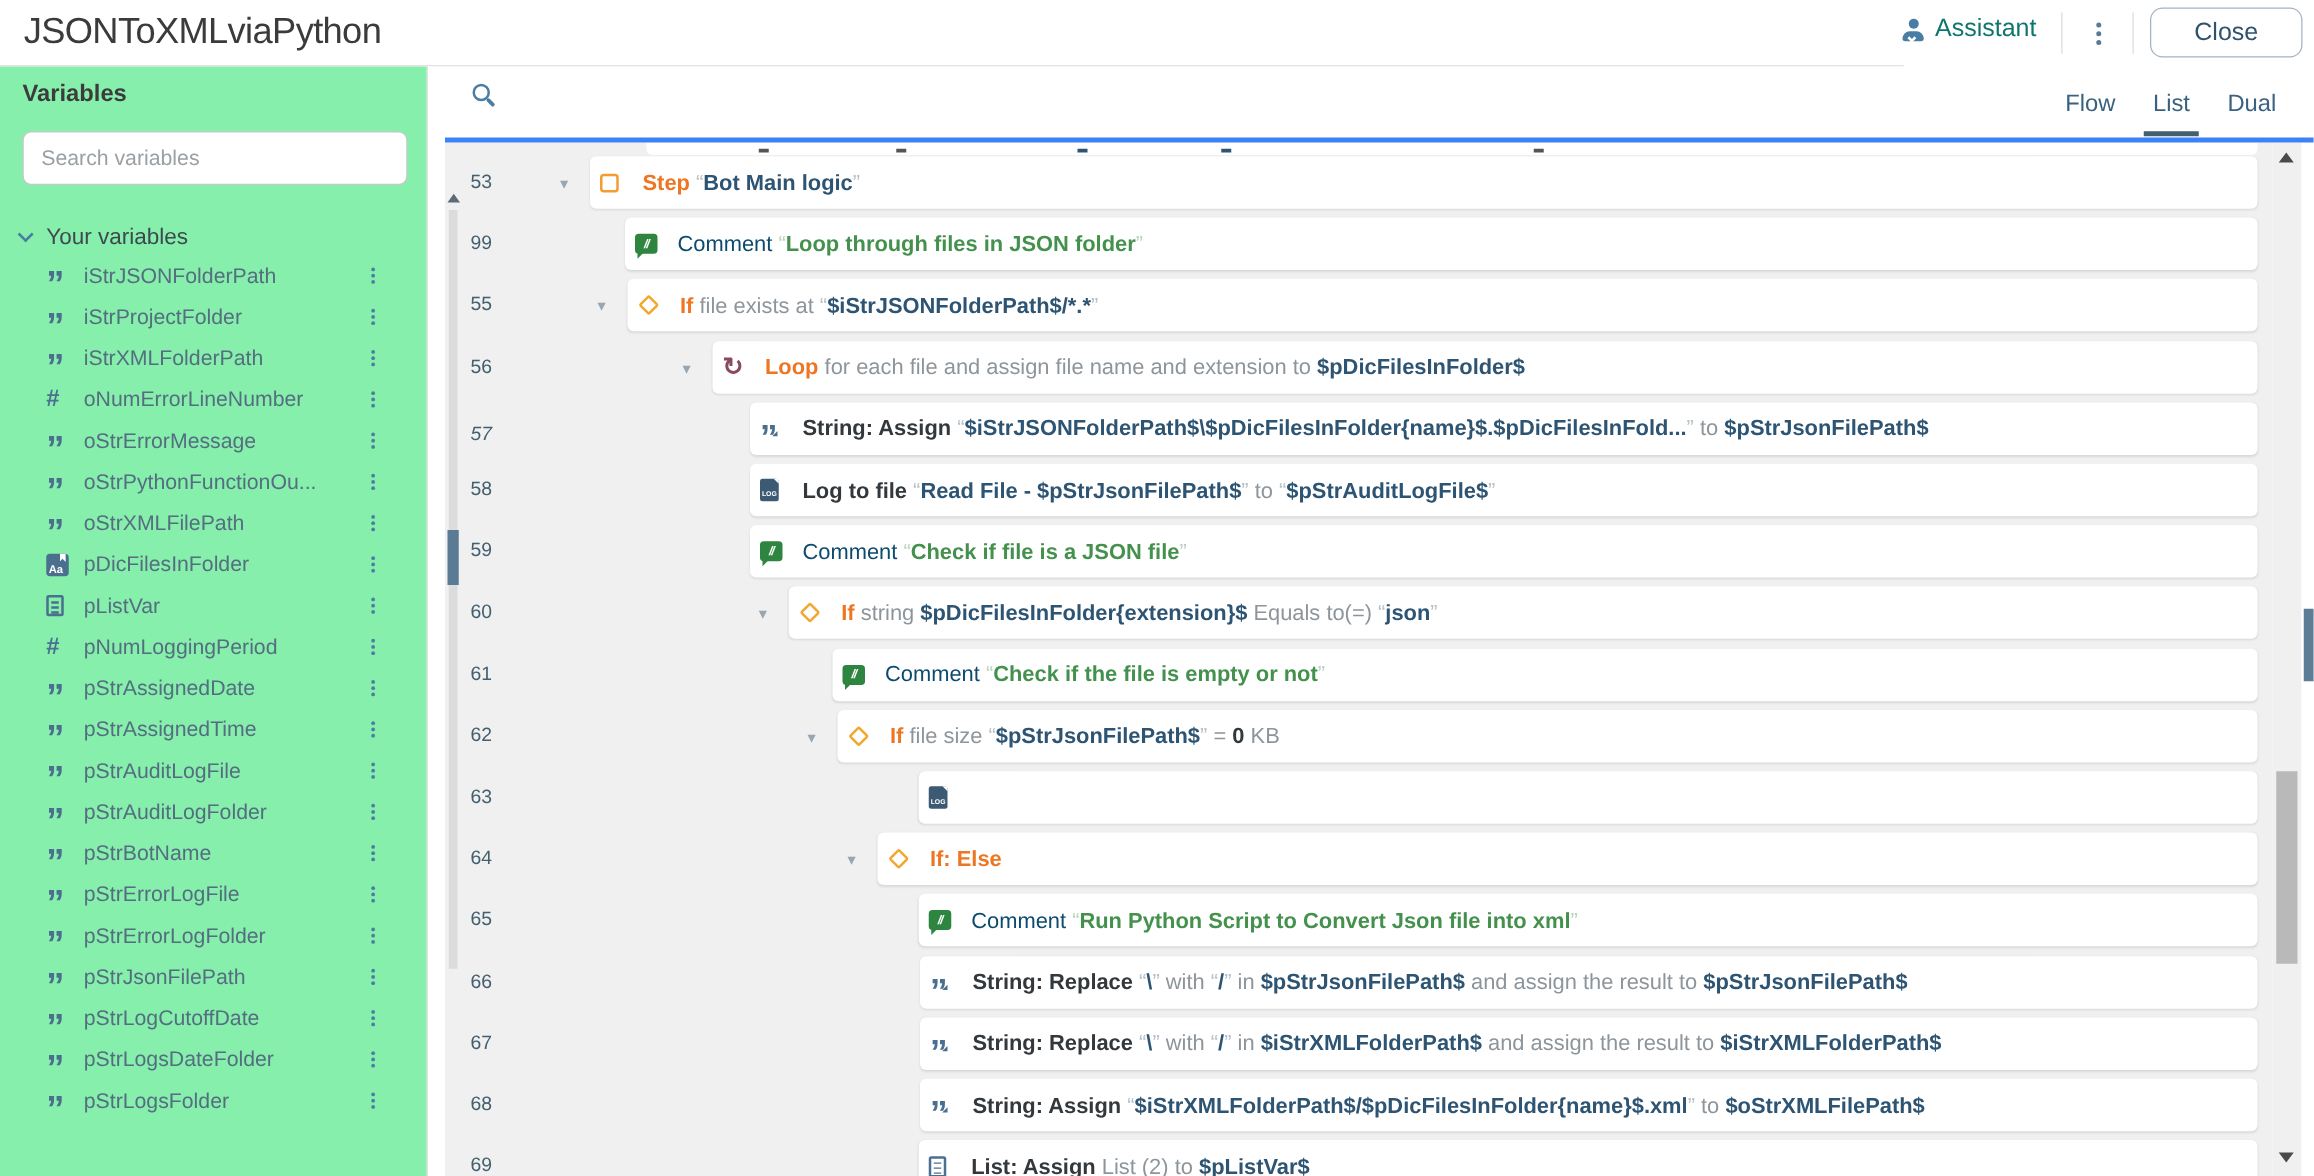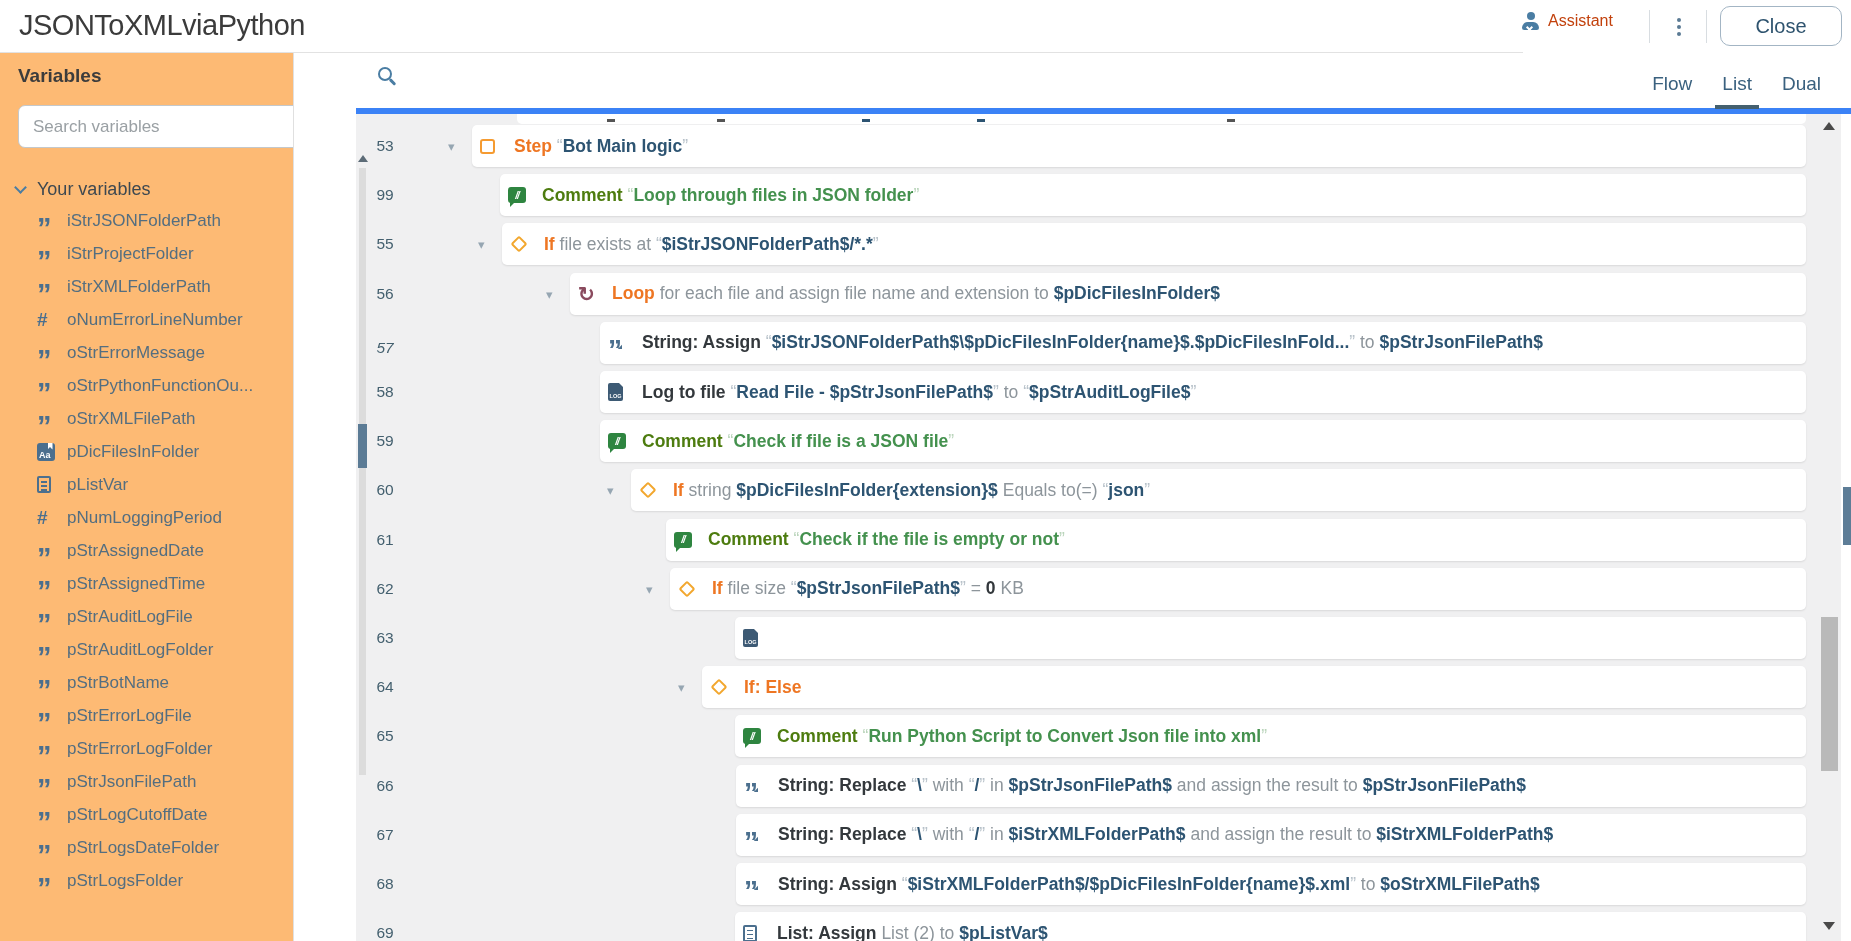--- a/index.html
+++ b/index.html
@@ -4,37 +4,37 @@
 <style>
   * { margin:0; padding:0; box-sizing:border-box; }
   html,body { width:1851px; height:941px; overflow:hidden; background:#fff;
     font-family:"Liberation Sans", sans-serif; position:relative; }
 
   
   .header { position:absolute; left:0; top:0; width:1523px; height:53px; background:#fff;
     border-bottom:1px solid #e2e2e2; z-index:30; }
   .app-title { position:absolute; left:19px; top:9px; font-size:29px; color:#3b3b3b; letter-spacing:-0.5px; }
   .assistant { position:absolute; left:1522px; top:12px; display:flex; align-items:center; gap:9px; cursor:pointer; }
-  .assistant-label { font-size:16px; color:#c2410c; }
+  .assistant-label { font-size:20px; color:#0f766e; }
   .assistant-icon { position:relative; width:17px; height:18px; }
   .assistant-icon .head { position:absolute; top:0; left:4.5px; width:8px; height:8px; border-radius:50%; background:#4a7da3; }
   .assistant-icon .body { position:absolute; bottom:0; left:0; width:17px; height:8px; border-radius:8px 8px 3px 3px; background:#4a7da3; }
   .assistant-icon .notch { position:absolute; bottom:0px; left:5px; width:5px; height:5px;
     border-left:2.2px solid #fff; border-bottom:2.2px solid #fff; transform:rotate(-45deg); }
   .hdr-divider { position:absolute; top:10px; width:1px; height:33px; background:#d8dde1; }
   .hdr-kebab { position:absolute; left:1669px; top:15px; width:20px; height:24px; display:flex;
     align-items:center; justify-content:center; cursor:pointer; }
   .hdr-kebab .dots { width:4px; height:4px; border-radius:50%; background:#5a7a94;
     box-shadow:0 -7px 0 #5a7a94, 0 7px 0 #5a7a94; }
   .close-btn { position:absolute; left:1720px; top:6px; width:122px; height:40px; background:#fff;
     border:1.6px solid #a3b5c4; border-radius:10px; font-size:20px; color:#2e536e;
     font-family:"Liberation Sans",sans-serif; cursor:pointer; }
 
   
-  .sidebar { position:absolute; left:0; top:53px; width:294px; height:888px; background:#fdba74;
+  .sidebar { position:absolute; left:0; top:53px; width:342px; height:888px; background:#86efac;
     border-right:1px solid #e0e0e0; overflow:hidden; z-index:10; }
   .sidebar-title { position:absolute; left:18px; top:12px; font-size:19px; font-weight:700; color:#3c3c3c; }
   .var-search { position:absolute; left:18px; top:52px; width:308px; height:43px; border:1.5px solid #c4c8cb;
     border-radius:7px; font-size:17px; color:#444; padding:0 14px; font-family:"Liberation Sans",sans-serif; }
   .var-search::placeholder { color:#9aa0a4; }
   .section-header { position:absolute; left:16px; top:126px; display:flex; align-items:center; gap:12px; cursor:pointer; }
   .section-chevron { width:9px; height:9px; border-left:2.2px solid #4a7da3; border-bottom:2.2px solid #4a7da3;
     transform:rotate(-45deg); margin-top:-4px; }
   .section-label { font-size:18px; color:#3d4850; }
   .var-list { position:absolute; left:0; top:151px; width:355px; }
@@ -62,40 +62,40 @@
     box-shadow:0 4px 0 #4b6f8e, 0 8px 0 #4b6f8e; }
 
   
   .gutter-scroll-arrow { position:absolute; left:358px; top:155px; width:0; height:0;
     border-left:5px solid transparent; border-right:5px solid transparent; border-bottom:7px solid #5c6b77; z-index:12; }
   .gutter-scroll-track { position:absolute; left:359px; top:168px; width:7px; height:607px; background:#dcdcdc; z-index:11; }
   .gutter-scroll-thumb { position:absolute; left:358px; top:424px; width:9px; height:44px; background:#5b7b95; z-index:12; }
 
   
   .toolbar { position:absolute; left:356px; top:53px; width:1495px; height:61px; background:#fff;
-    border-bottom:6px solid #3b82f6; z-index:20; }
+    border-bottom:4px solid #3b82f6; z-index:20; }
   .search-icon { position:absolute; left:22px; top:14px; width:14px; height:14px;
     border:2.6px solid #4a7da3; border-radius:50%; cursor:pointer; }
   .search-icon::after { content:""; position:absolute; width:2.8px; height:8px; background:#4a7da3;
     transform:rotate(-45deg); bottom:-7px; right:-4px; border-radius:2px; }
   .tabs { position:absolute; right:28px; top:0; height:61px; display:flex; align-items:center; gap:26px; }
   .tab { position:relative; font-size:19px; color:#3a617f; cursor:pointer; padding:0 2px; }
   .tab.active::after { content:""; position:absolute; left:-5px; right:-5px; bottom:-14px; height:3.5px; background:#44606f; }
 
   
   .list-area { position:absolute; left:356px; top:114px; width:1462px; height:827px; background:#f0f0f1; overflow:hidden; }
   .row-num { position:absolute; width:40px; text-align:center; font-size:15.5px; color:#44606f; }
   .row-chevron { position:absolute; font-size:13px; color:#96a6b2; cursor:pointer; line-height:1; }
   .row-card { position:absolute; height:42px; background:#fff; border-radius:5px;
     box-shadow:0 1px 2px rgba(0,0,0,0.10); display:flex; align-items:center; padding-left:8px; cursor:pointer; }
   .row-icon-cell { width:34px; flex:none; display:flex; align-items:center; justify-content:flex-start; }
   .row-text { white-space:nowrap; overflow:hidden; font-size:17.5px; }
   .row-text span { vertical-align:baseline; }
   .p-ao { color:#ee7623; font-weight:700; }
-  .p-ag { color:#4d7c0f; font-weight:700; }
+  .p-ag { color:#0c4a6e; font-weight:400; }
   .p-ab { color:#33383c; font-weight:700; }
   .p-text { color:#8d959b; }
   .p-var { color:#2d5472; font-weight:700; }
   .p-str { color:#2d5472; font-weight:700; }
   .p-strg { color:#44914e; font-weight:600; }
   .p-num { color:#33383c; font-weight:700; }
   .q { color:#b7c1c9; font-weight:400; }
   .qg { color:#b9d4ba; font-weight:400; }
 
   

